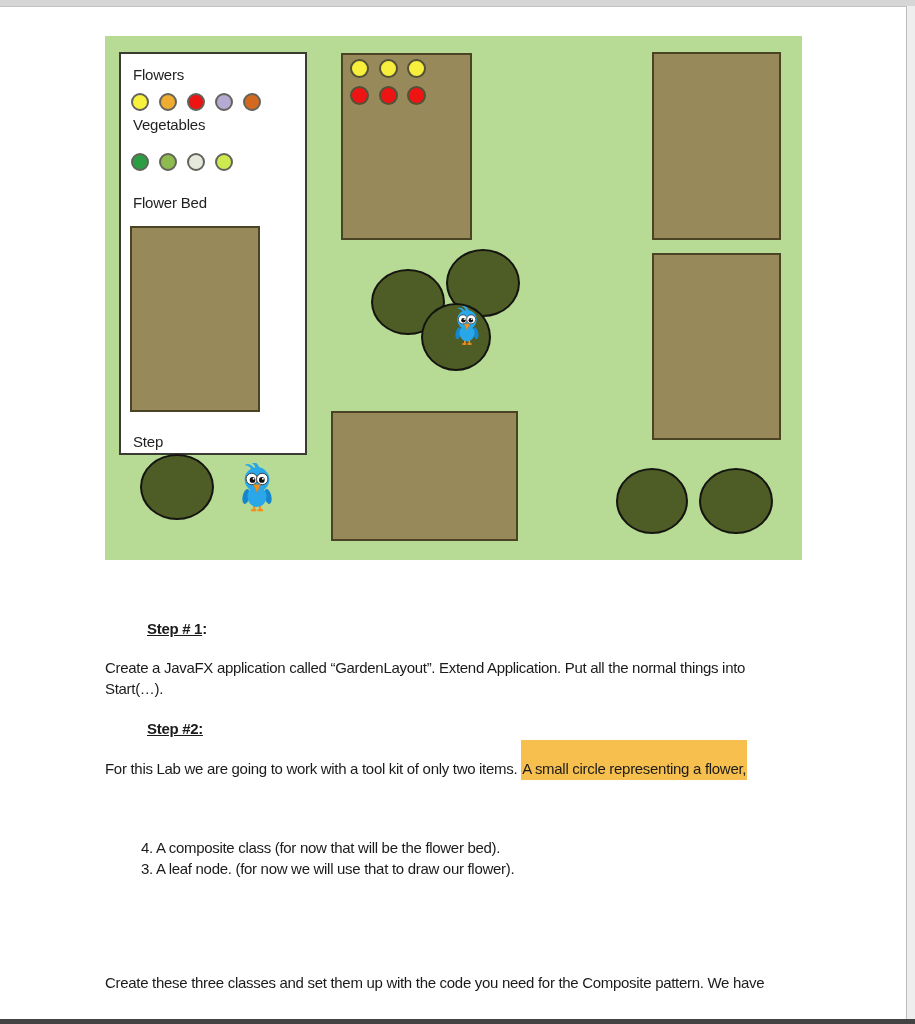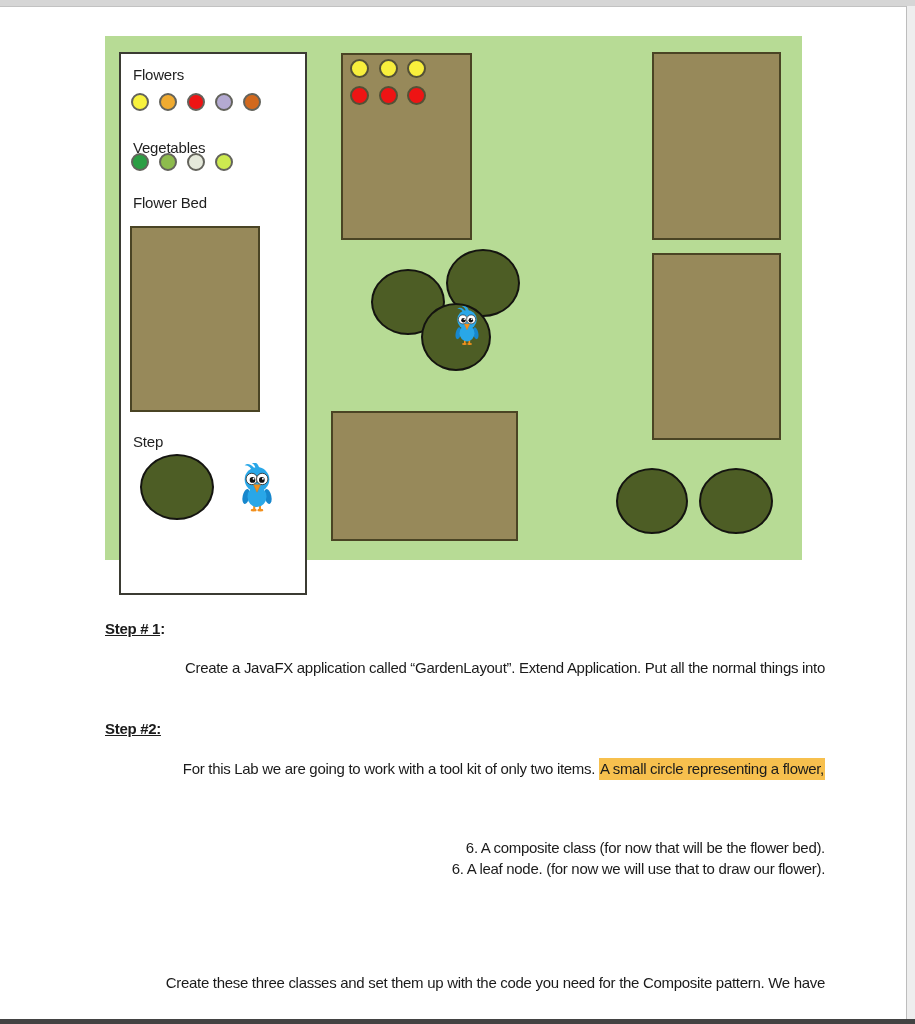--- a/index.html
+++ b/index.html
@@ -13,55 +13,55 @@
   .bottom-strip{position:absolute;left:0;top:1019px;width:915px;height:5px;background:var(--bottom-strip);}
 
   
   .garden-canvas{position:absolute;left:105px;top:36px;width:697px;height:524px;background:var(--canvas-green);}
   .bed{position:absolute;background:var(--bed-brown);border:2px solid var(--bed-border);box-sizing:border-box;z-index:1;}
   .flower{position:absolute;width:19px;height:19px;border-radius:50%;border:2px solid var(--planted-border);box-sizing:border-box;z-index:2;}
   .tree{position:absolute;background:var(--tree-green);border:2px solid var(--tree-border);border-radius:50%;box-sizing:border-box;z-index:3;}
   .bird{position:absolute;z-index:5;}
 
   
-  .toolkit-panel{position:absolute;left:14px;top:16px;width:188px;height:543px;background:#ffffff;
+  .toolkit-panel{position:absolute;left:14px;top:16px;width:188px;height:403px;background:#ffffff;
     border:2px solid var(--panel-border);box-sizing:border-box;z-index:4;}
   .panel-label{position:absolute;left:12px;font-size:15px;letter-spacing:-0.2px;color:#1f1f1f;white-space:nowrap;}
   .swatch-row{position:absolute;left:10px;display:flex;gap:10px;}
   .swatch{width:18px;height:18px;border-radius:50%;border:2px solid var(--swatch-border);box-sizing:border-box;}
   .bed-sample{position:absolute;left:9px;top:172px;width:130px;height:186px;background:var(--bed-brown);border:2px solid var(--bed-border);box-sizing:border-box;}
   .tree-sample{position:absolute;left:19px;top:400px;width:74px;height:66px;background:var(--tree-green);border:2px solid var(--tree-border);border-radius:50%;box-sizing:border-box;}
 
   
   .doc{position:absolute;left:105px;width:720px;font-size:15px;letter-spacing:-0.3px;line-height:21px;color:#1b1b1b;}
-  .doc .ln{white-space:nowrap;text-align:right;}
+  .doc .ln{white-space:nowrap;}
   .step-heading{font-weight:bold;white-space:nowrap;}
-  .step-heading .u{text-decoration:underline;}
-  .hl{background:var(--highlight);padding:2px 1px 3px 1px;}
+  .step-heading .u{text-decoration:underline;margin-left:42px;}
+  .hl{background:var(--highlight);padding:20px 1px 3px 1px;}
   .list-block{margin-left:36px;}
 </style>
 </head>
 <body>
 
 <div class="top-strip"></div>
 <div class="right-strip"></div>
 <div class="bottom-strip"></div>
 
 <div class="garden-canvas">
 
   <div class="toolkit-panel">
     <div class="panel-label" style="top:12px">Flowers</div>
     <div class="swatch-row" style="top:39px">
         <div class="swatch" style="background: rgb(248, 242, 62);"></div>
         <div class="swatch" style="background: rgb(240, 171, 49);"></div>
         <div class="swatch" style="background: rgb(238, 20, 20);"></div>
         <div class="swatch" style="background: rgb(180, 170, 210);"></div>
         <div class="swatch" style="background: rgb(210, 105, 30);"></div>
       </div>
-    <div class="panel-label" style="top:85px">Vegetables</div>
+    <div class="panel-label" style="top:62px">Vegetables</div>
     <div class="swatch-row" style="top:99px">
         <div class="swatch" style="background: rgb(43, 158, 68);"></div>
         <div class="swatch" style="background: rgb(141, 187, 77);"></div>
         <div class="swatch" style="background: rgb(229, 233, 219);"></div>
         <div class="swatch" style="background: rgb(205, 234, 80);"></div>
       </div>
     <div class="panel-label" style="top:140px">Flower Bed</div>
     <div class="bed-sample"></div>
     <div class="panel-label" style="top:379px">Step</div>
     <div class="tree-sample"></div>
@@ -122,34 +122,35 @@
     <div class="tree" style="left: 511px; top: 432px; width: 72px; height: 66px;"></div>
     <div class="tree" style="left: 594px; top: 432px; width: 74px; height: 66px;"></div>
   </div>
 
 <div class="doc step-heading" style="top:618px">
   <span class="u">Step # 1</span><span>:</span>
 </div>
 
 <div class="doc" style="top:657px">
   <div class="ln">Create a JavaFX application called “GardenLayout”. Extend Application. Put all the normal things into</div>
+  <div class="ln">Start(…).</div>
 </div>
 
 <div class="doc step-heading" style="top:718px">
   <span class="u">Step #2:</span><span></span>
 </div>
 
 <div class="doc" style="top:758px">
   <div class="ln">
     <span>For this Lab we are going to work with a tool kit of only two items. </span><span class="hl">A small circle representing a flower,</span>
   </div>
 </div>
 
 <div class="doc" style="top:837px">
   <div class="list-block">
-    <div class="ln">6. A composite class (for now that will be the flower bed).</div>
-    <div class="ln">6. A leaf node. (for now we will use that to draw our flower).</div>
+    <div class="ln">4. A composite class (for now that will be the flower bed).</div>
+    <div class="ln">3. A leaf node. (for now we will use that to draw our flower).</div>
   </div>
 </div>
 
 <div class="doc" style="top:972px">
   <div class="ln">Create these three classes and set them up with the code you need for the Composite pattern. We have</div>
 </div>
 
 </body></html>

